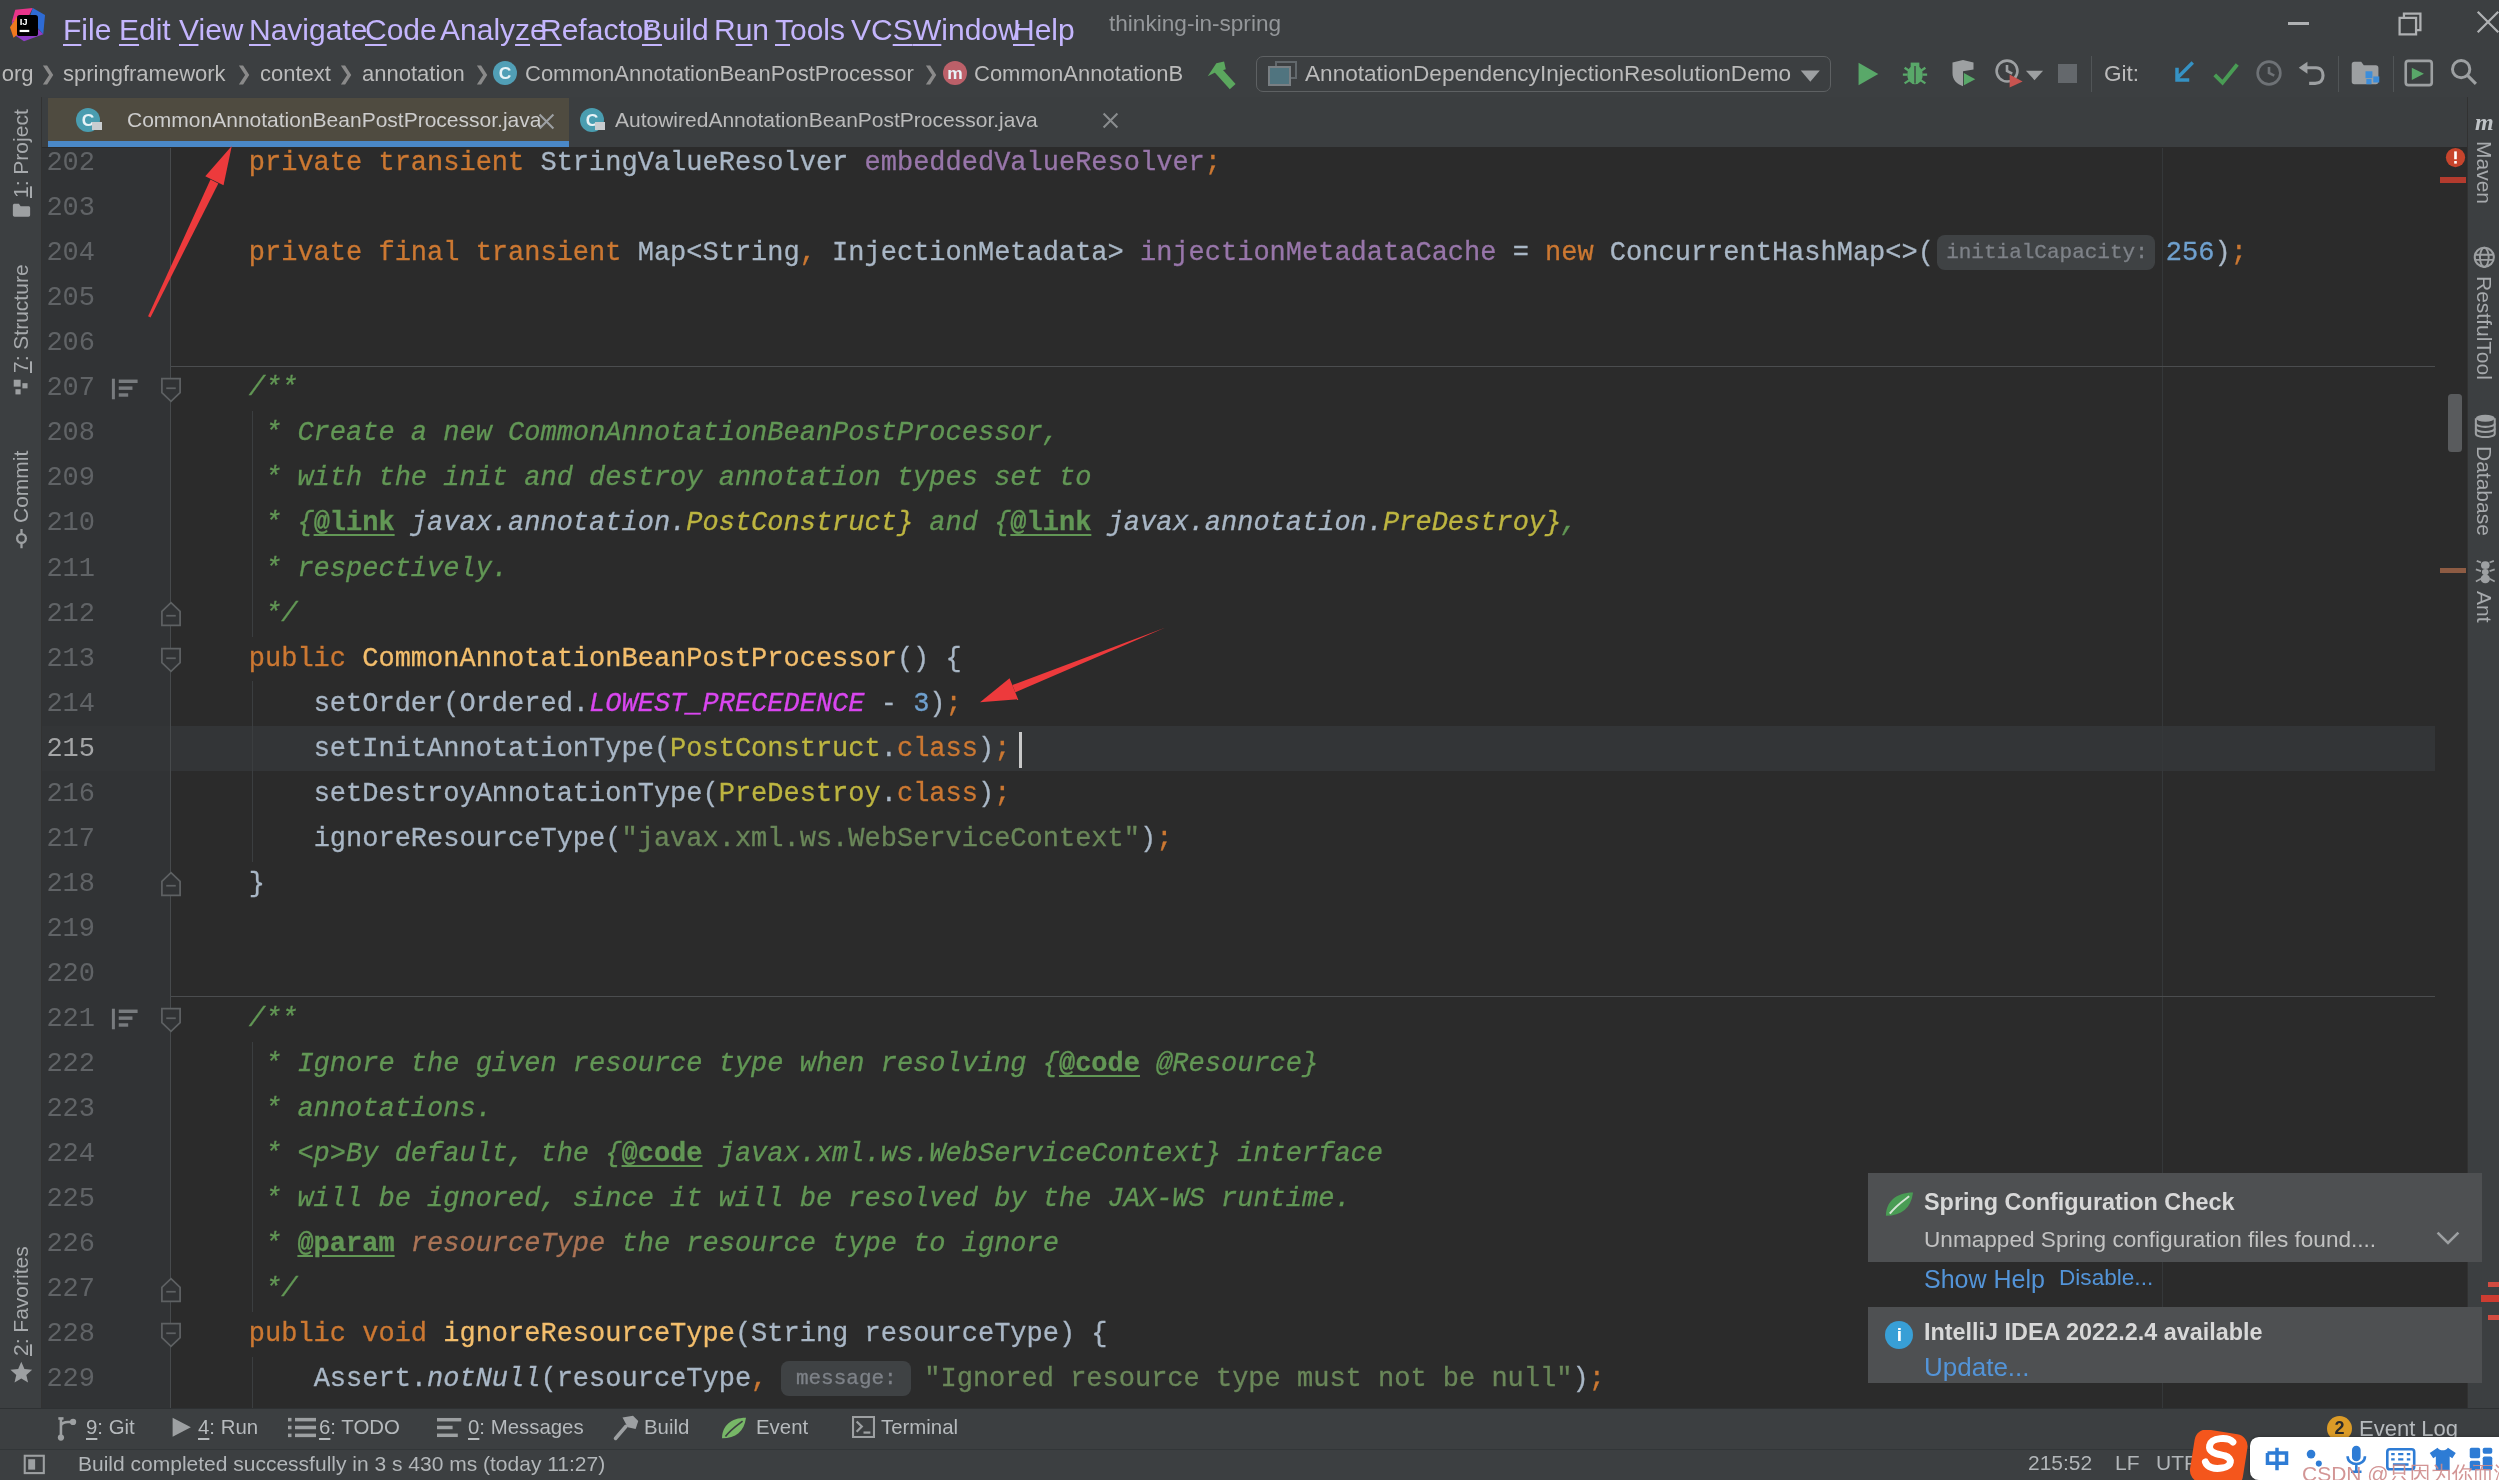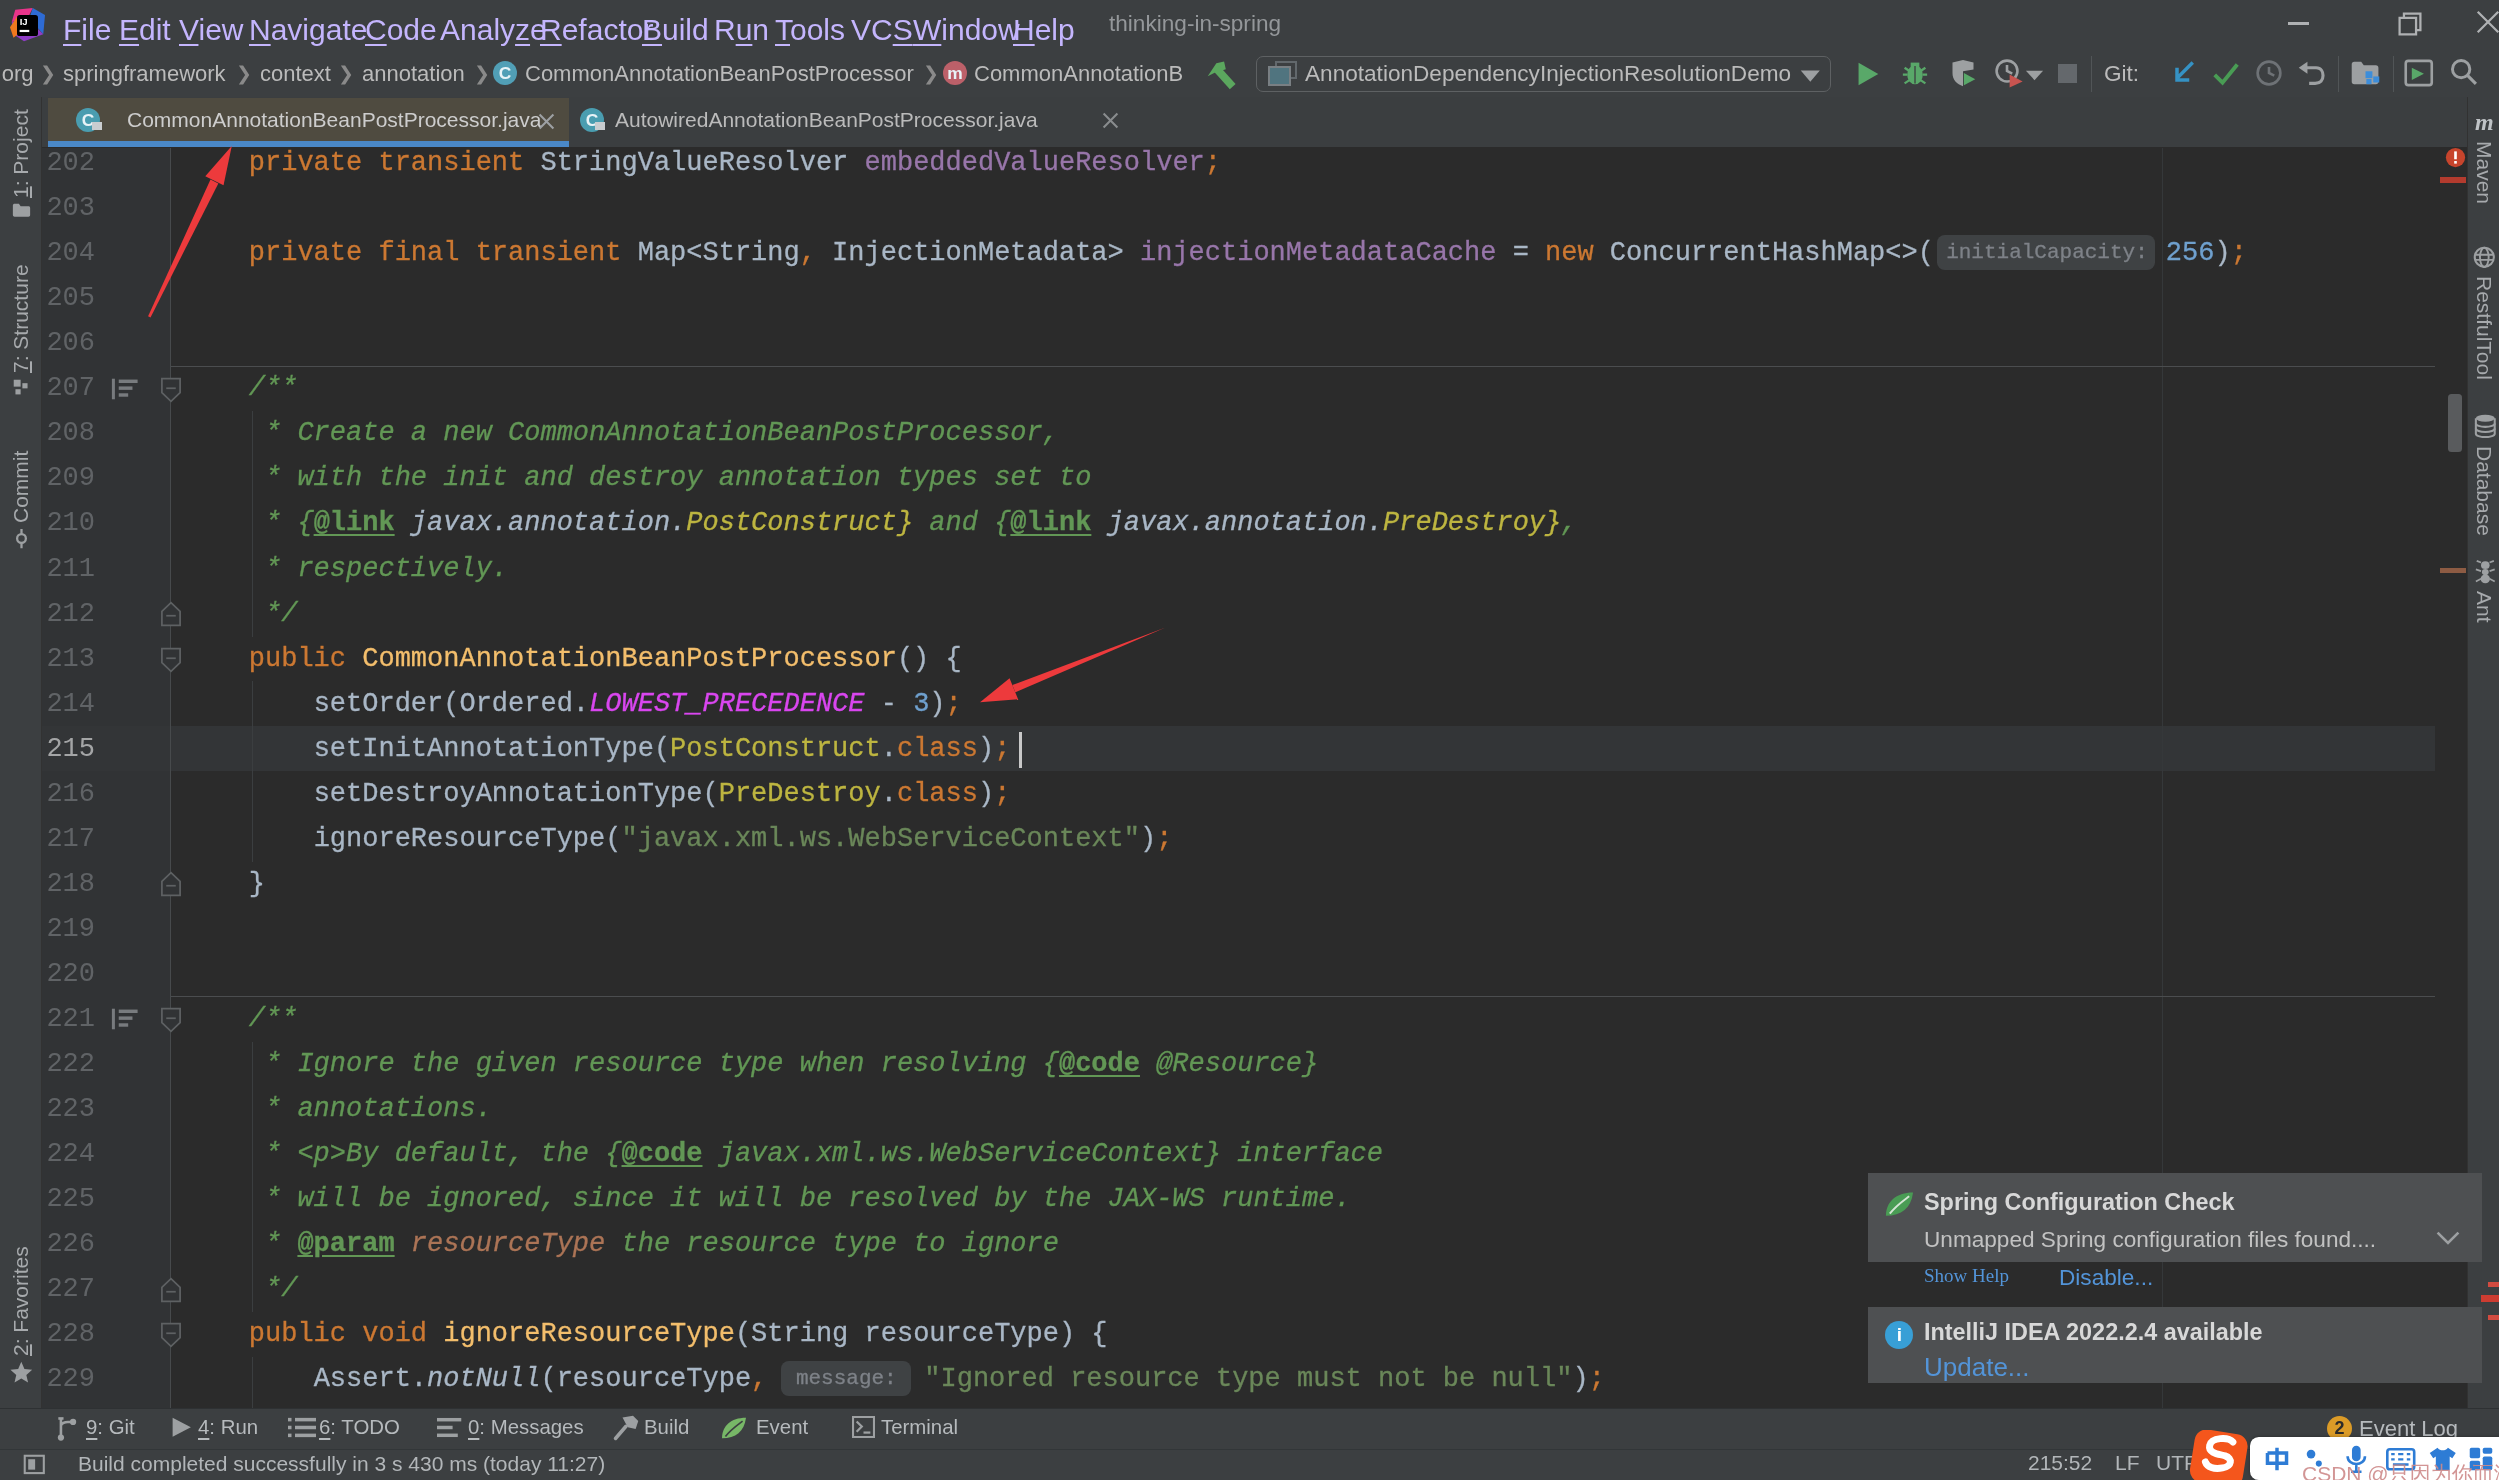--- a/index.html
+++ b/index.html
@@ -374,21 +374,21 @@
 <div class="noti" style="top:1153px; height:89px;margin-top:20px;">
   <svg class="abs" style="left:15.6px; top:17.4px;" width="31" height="28" viewBox="0 0 32 28">
     <path d="M2 26 C2 12 12 2 30 2 C28 18 18 26 2 26 Z" fill="#499C54"></path>
     <path d="M6 24 C12 16 18 12 26 6" stroke="#D5E5D5" stroke-width="2" fill="none"></path>
   </svg>
   <div class="abs" style="left:56px; top:15.6px; color:#D8D8D8; font-size:23.4px; font-weight:bold; white-space:pre;">Spring Configuration Check</div>
   <div class="abs" style="left:56px; top:54px; color:#C2C2C2; font-size:22.6px; white-space:pre;">Unmapped Spring configuration files found....</div>
   <svg class="abs" style="left:567px; top:57px;" width="26" height="17.4" viewBox="0 0 30 20">
       <path d="M3 3 L15 15 L27 3" stroke="#9DA0A2" stroke-width="3" fill="none"></path>
     </svg>
-  <div class="abs link" style="left:56px; top:92px; font-size:19px; white-space:pre;font-family:Liberation Serif, serif;">Show Help</div>
+  <div class="abs link" style="left:56px; top:92px; font-size:25px; white-space:pre;">Show Help</div>
   <div class="abs link" style="left:191px; top:92px; font-size:22.6px; white-space:pre;">Disable...</div>
 </div>
 <div class="noti" style="top:1307px; height:76px;">
   <div class="abs" style="left:17.4px; top:14px; width:28px; height:28px; border-radius:50%; background:#389FD6; color:#FFF; font-size:19px; font-weight:bold; text-align:center; line-height:28px;">i</div>
   <div class="abs" style="left:56px; top:12px; color:#D8D8D8; font-size:23.4px; font-weight:bold; white-space:pre;">IntelliJ IDEA 2022.2.4 available</div>
   <div class="abs link" style="left:56px; top:45px; font-size:26px; white-space:pre;">Update...</div>
 </div>
 
 <div class="abs" style="left:2488px; top:1282px; width:12px; height:5.2px; background:#D24B40;"></div>
 <div class="abs" style="left:2481px; top:1295px; width:19px; height:7px; background:#CC3C31;"></div>

